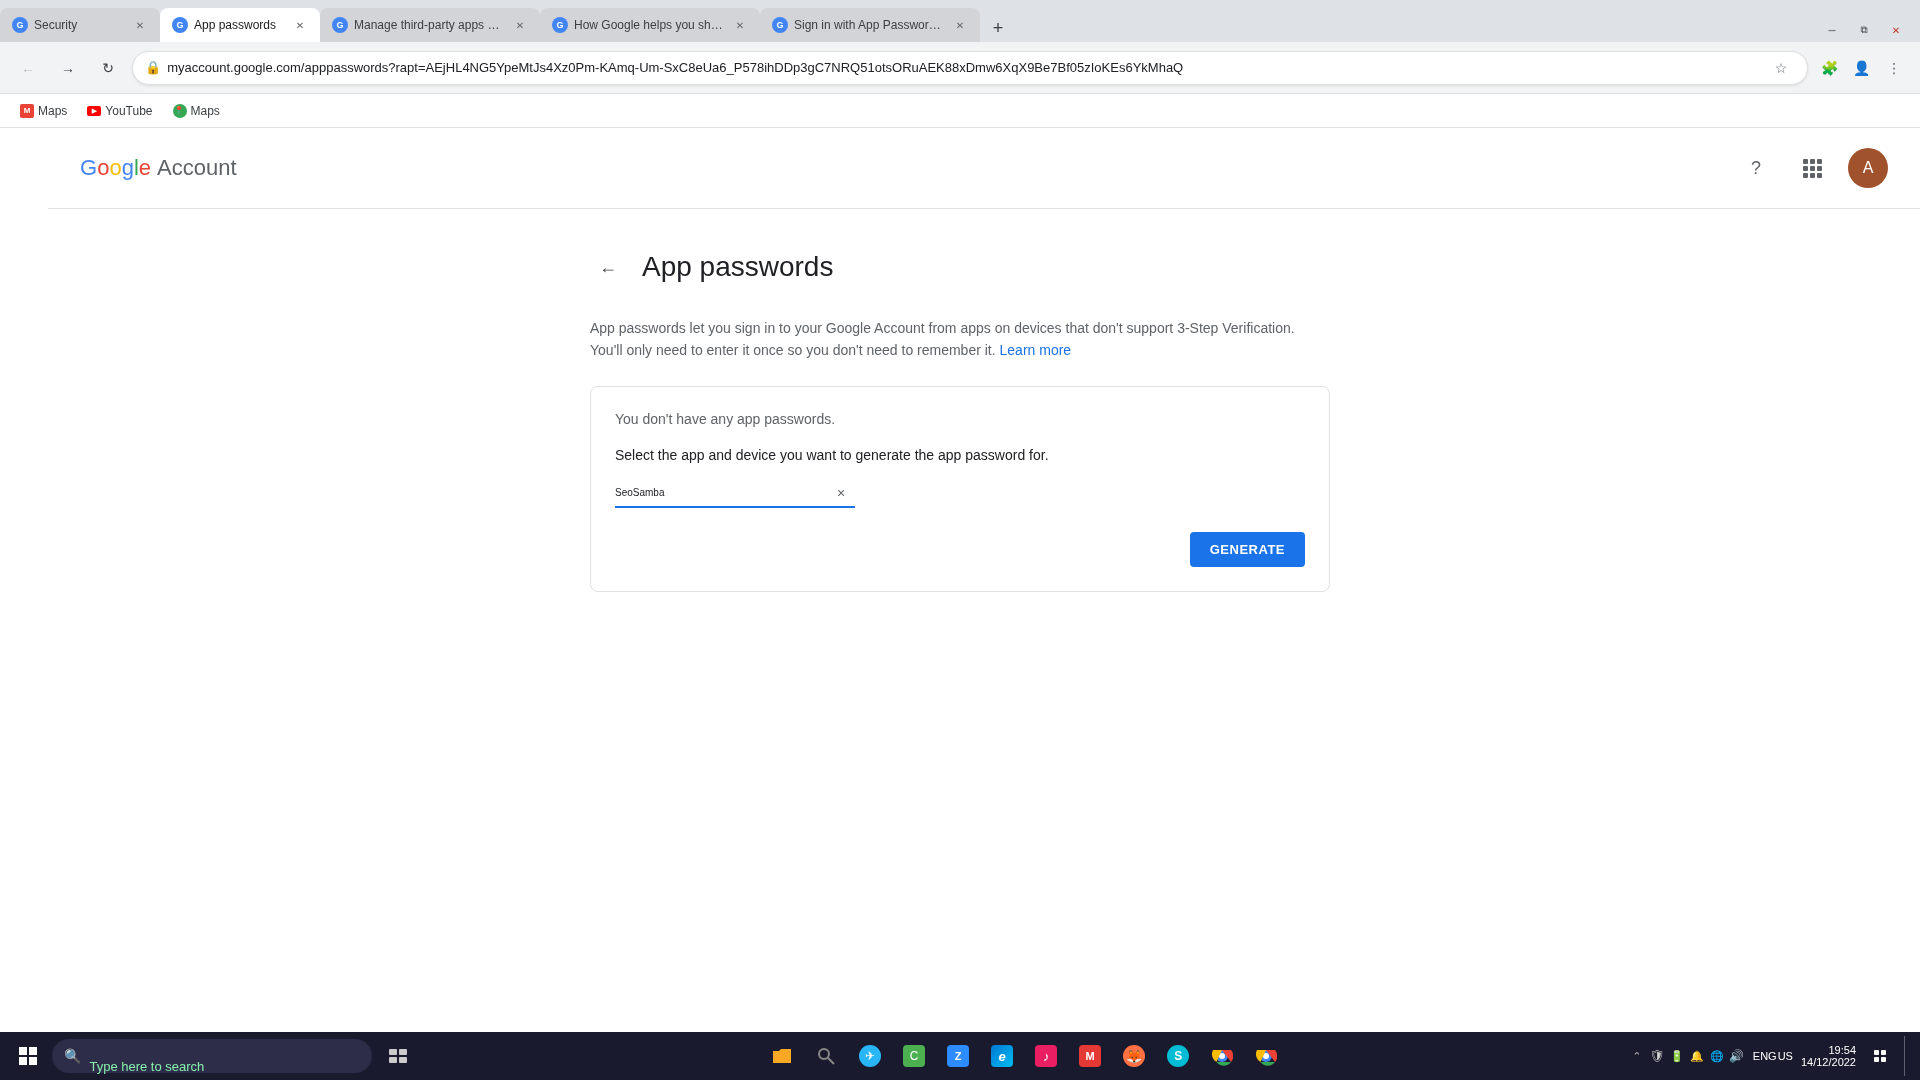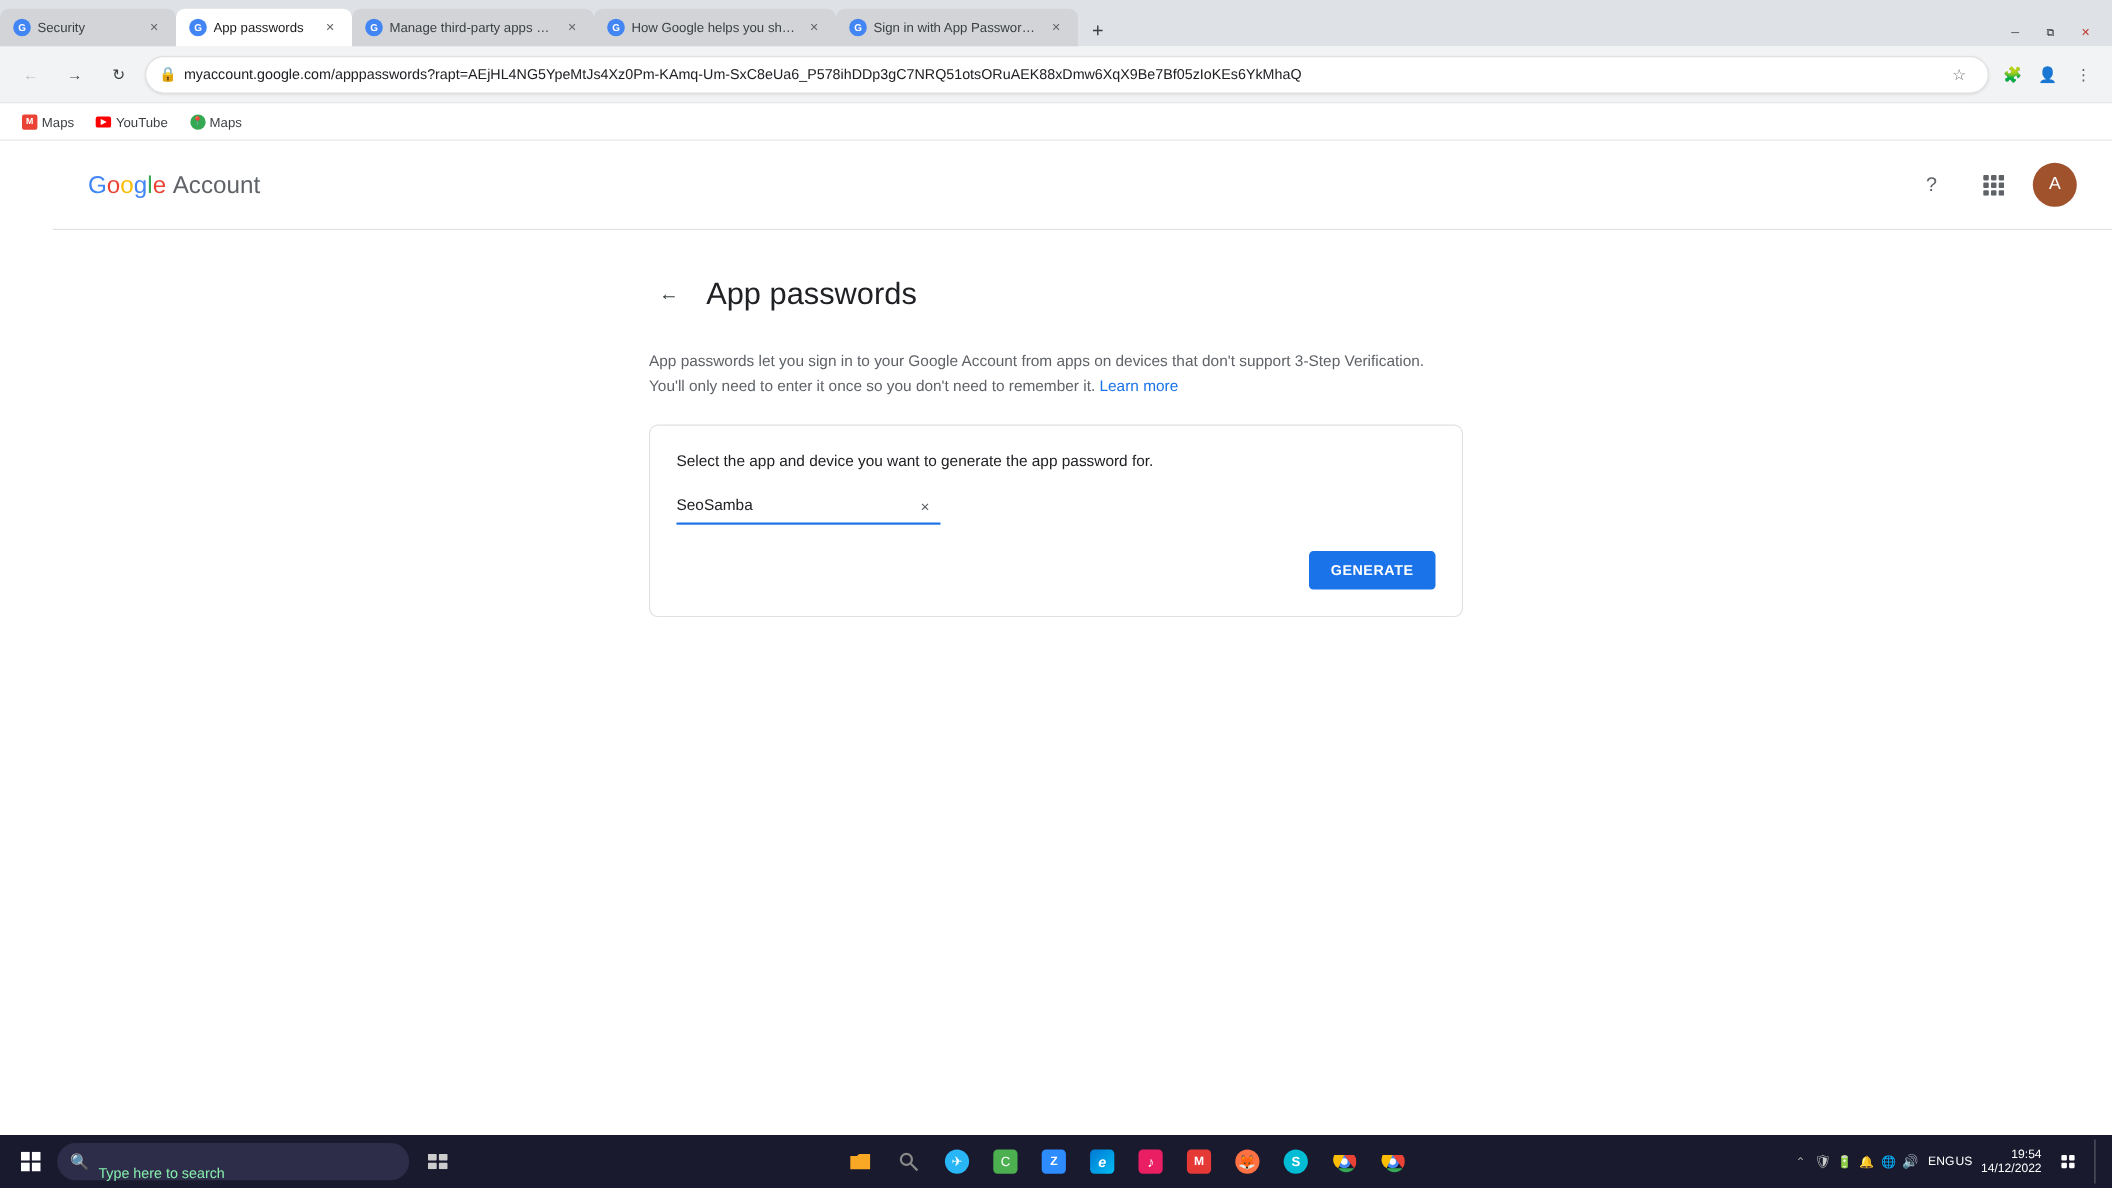--- a/index.html
+++ b/index.html
@@ -317,21 +317,21 @@
     .text-field-container {
       position: relative;
       width: 240px;
     }
 
     .text-field {
       width: 100%;
       border: none;
       border-bottom: 2px solid #1a73e8;
       padding: 8px 32px 8px 0;
-      font-size: 14px;
+      font-size: 10px;
       color: #202124;
       outline: none;
       background: transparent;
     }
 
     .clear-btn {
       position: absolute;
       right: 4px;
       top: 50%;
       transform: translateY(-50%);
@@ -581,20 +581,21 @@
           </div>
           <h1 class="page-title">App passwords</h1>
         </div>
 
         <p class="description-text">
           <span>App passwords let you sign in to your Google Account from apps on devices that don't support 3-Step Verification. You'll only need to enter it once so you don't need to remember it.</span>
           <a href="#">Learn more</a>
         </p>
 
         <div class="card">
+          <p class="no-passwords-text">You don't have any app passwords.</p>
           <p class="select-label">Select the app and device you want to generate the app password for.</p>
 
           <div class="input-row">
             <div class="text-field-container">
               <input type="text" class="text-field" value="SeoSamba" style="">
               <div class="clear-btn">
                 <span>×</span>
               </div>
             </div>
           </div>

